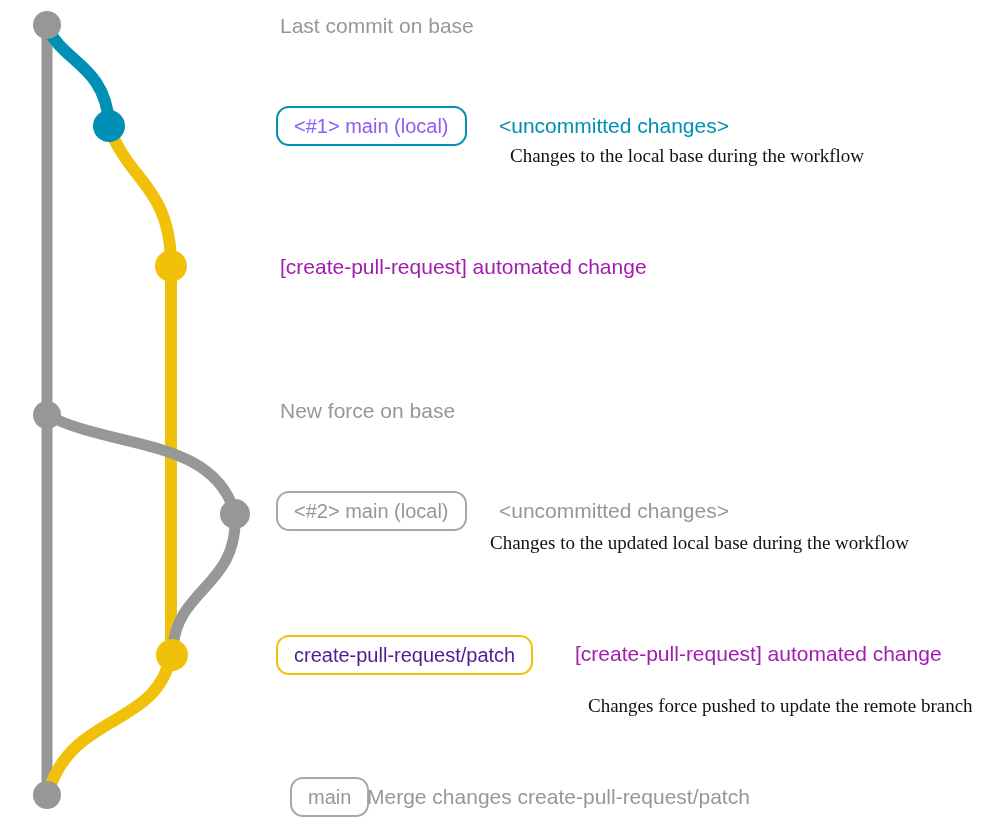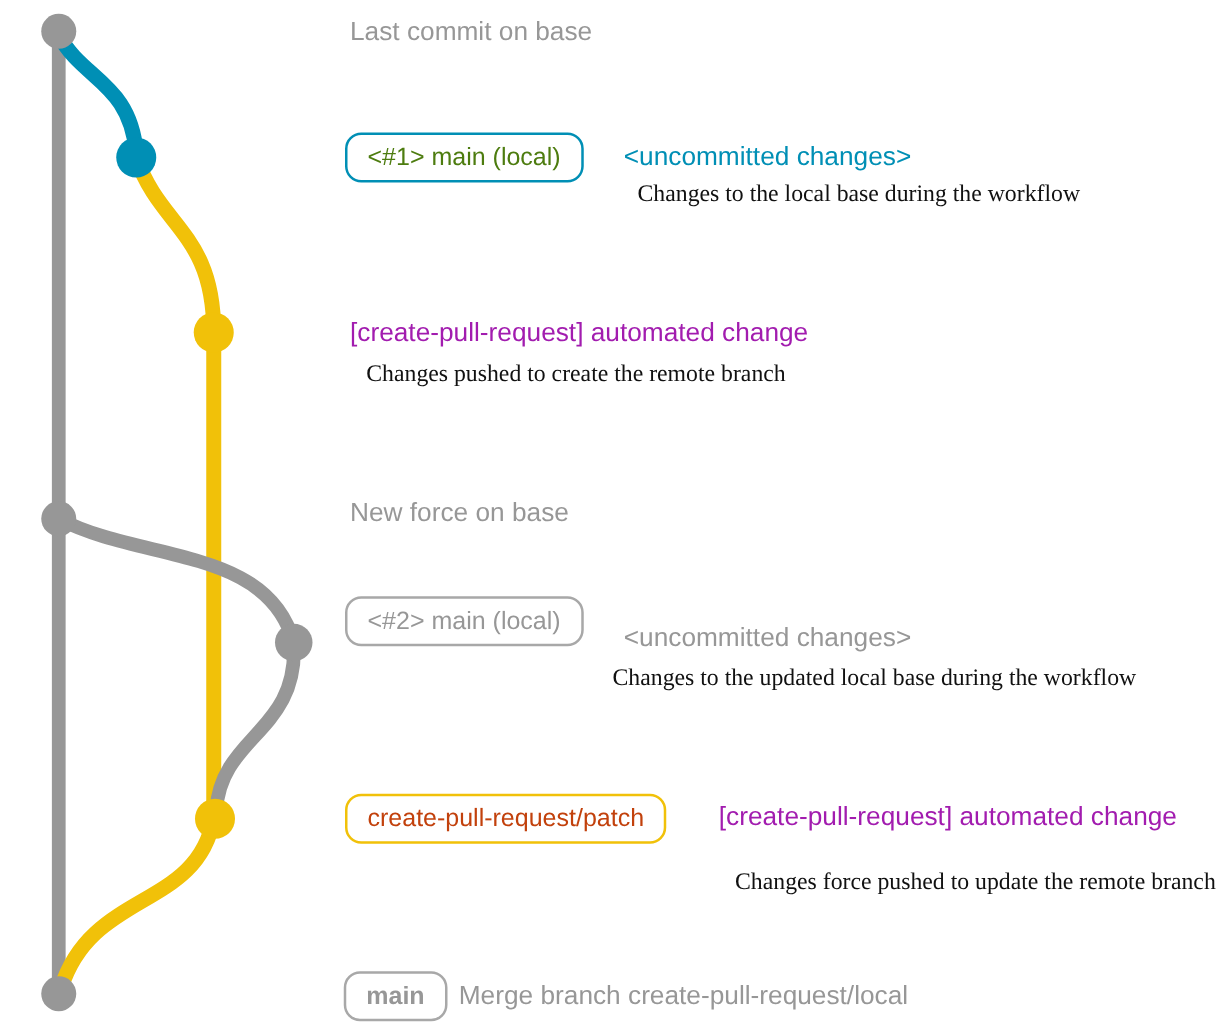--- a/index.html
+++ b/index.html
@@ -33,23 +33,23 @@
     justify-content:center;
     height:40px;
     padding:0 16px;
     border-radius:13px;
     border:2px solid;
     box-sizing:border-box;
     font-size:20px;
     white-space:nowrap;
     background:#ffffff;
   }
-  .badge-blue{border-color:#008fb5;color:#4d7c0f;}
+  .badge-blue{border-color:#008fb5;color:#8b5cf6;}
   .badge-gray{border-color:#a8a8a8;color:#979797;}
-  .badge-yellow{border-color:#f1c109;color:#c2410c;}
+  .badge-yellow{border-color:#f1c109;color:#4c1d95;}
 </style>
 </head>
 <body>
 
 <div class="page">
 
   <svg class="graph-svg" width="250" height="827" viewBox="0 0 250 827">
 
     <path d="M25,25 L25,795" fill="none" stroke-width="11" stroke="#979797"></path>
 
@@ -68,28 +68,27 @@
     <circle cx="25" cy="795" r="14" fill="#979797"></circle>
   </svg>
 
   <div class="caption gray-text" style="left:258px;top:26px;">Last commit on base</div>
 
   <div class="badge badge-blue" style="left:254px;top:126px;">&lt;#1&gt; main (local)</div>
   <div class="caption blue-text" style="left:477px;top:126px;">&lt;uncommitted changes&gt;</div>
   <div class="caption desc-text" style="left:488px;top:156px;text-align:center;">Changes to the local base during the workflow</div>
 
   <div class="caption yellow-text" style="left:258px;top:267px;">[create-pull-request] automated change</div>
-  <div class="caption desc-text" style="left:271px;top:300px;">Changes pushed to create the remote branch</div>
 
   <div class="caption gray-text" style="left:258px;top:411px;">New force on base</div>
 
-  <div class="badge badge-gray" style="left:254px;top:497px;text-align:center;">&lt;#2&gt; main (local)</div>
+  <div class="badge badge-gray" style="left:254px;top:511px;text-align:center;">&lt;#2&gt; main (local)</div>
   <div class="caption gray-text" style="left:477px;top:511px;">&lt;uncommitted changes&gt;</div>
   <div class="caption desc-text" style="left:468px;top:543px;">Changes to the updated local base during the workflow</div>
 
   <div class="badge badge-yellow" style="left:254px;top:655px;">create-pull-request/patch</div>
   <div class="caption yellow-text" style="left:553px;top:654px;">[create-pull-request] automated change</div>
   <div class="caption desc-text" style="left:566px;top:706px;">Changes force pushed to update the remote branch</div>
 
-  <div class="badge badge-gray" style="left:253px;top:797px;font-weight:bold;">main</div>
-  <div class="caption gray-text" style="left:345px;top:797px;">Merge branch create-pull-request/local</div>
+  <div class="badge badge-gray" style="left:268px;top:797px;">main</div>
+  <div class="caption gray-text" style="left:345px;top:797px;">Merge changes create-pull-request/patch</div>
 
 </div>
 
 </body></html>

